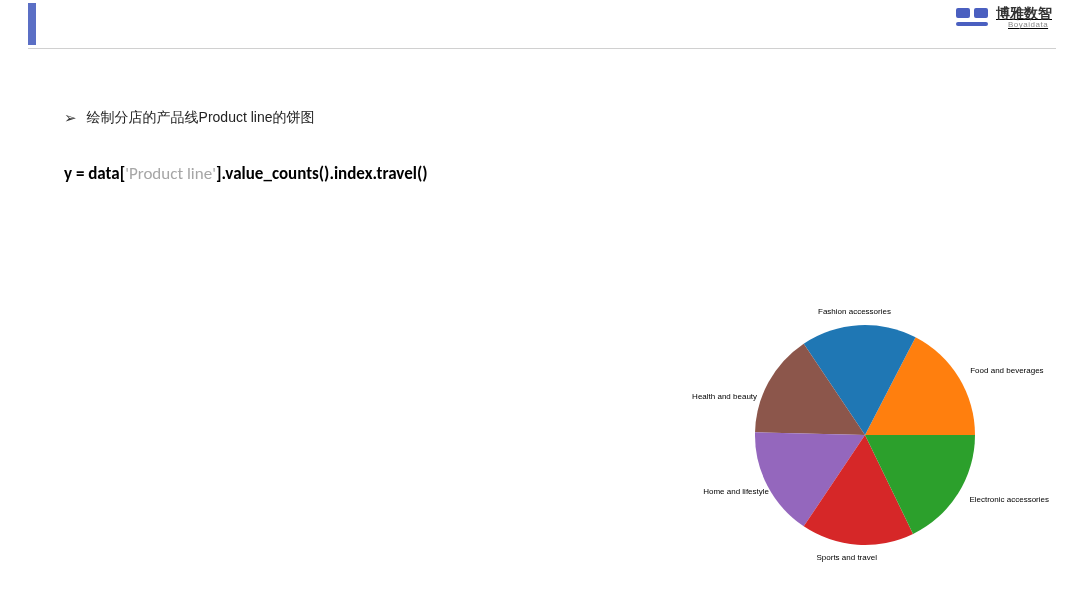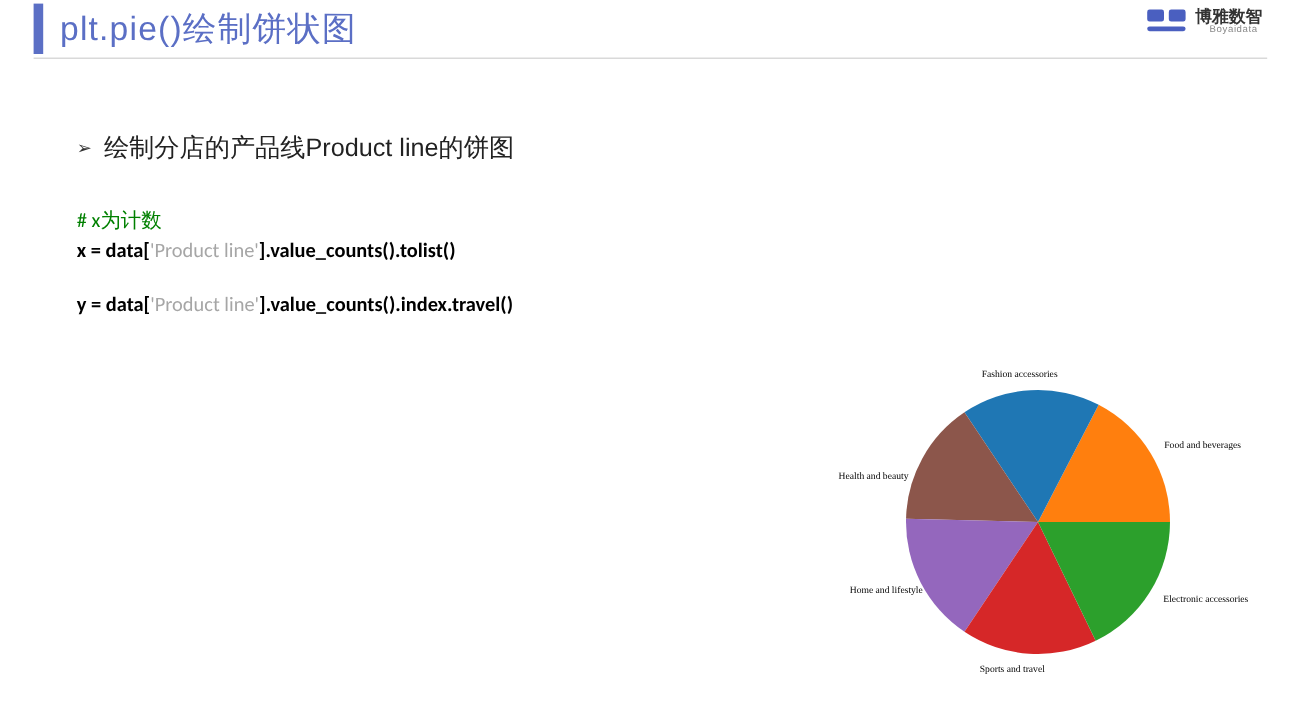--- a/index.html
+++ b/index.html
@@ -30,20 +30,21 @@
       margin-left: 14px;
       letter-spacing: 1px;
     }
     .logo {
       position: absolute;
       right: 28px;
       top: 6px;
       display: flex;
       align-items: flex-end;
       gap: 6px;
+      text-decoration: underline;
     }
     .logo-icon {
       width: 36px;
       height: 24px;
     }
     .logo-text {
       display: flex;
       flex-direction: column;
       line-height: 1.1;
     }
@@ -62,21 +63,21 @@
       display: flex;
       align-items: center;
       margin-bottom: 36px;
     }
     .chevron {
       color: #333;
       font-size: 15px;
       margin-right: 10px;
     }
     .bullet-text {
-      font-size: 21px;
+      font-size: 14px;
       color: #222;
     }
     .code-block {
       font-family: Calibri, Arial, sans-serif;
       font-size: 17px;
       line-height: 1.35;
     }
     .code-line { margin-bottom: 2px; white-space: pre; }
     .code-group { margin-bottom: 22px; }
     .c-comment { color: #008000; }
@@ -92,30 +93,29 @@
     }
     .pie-svg {
       position: absolute;
       left: 110px;
       top: 20px;
     }
     .pie-label {
       position: absolute;
       font-size: 8px;
       color: #000;
-      font-family: Liberation Serif, serif;
+      font-family: Liberation Sans, sans-serif;
       white-space: nowrap;
     }
   </style>
 </head>
 <body>
 
 <div class="header">
   <div class="accent-bar"></div>
-  <div class="title">plt.pie()绘制饼状图</div>
   <div class="logo">
     <svg class="logo-icon" viewBox="0 0 36 24">
       <path d="M2 4 Q2 2 4 2 L14 2 Q16 2 16 4 L16 10 Q16 12 14 12 L4 12 Q2 12 2 10 Z M8 6 Q10 4 12 6 Q10 8 8 6" fill="#4a5fc0"></path>
       <path d="M20 4 Q20 2 22 2 L32 2 Q34 2 34 4 L34 10 Q34 12 32 12 L22 12 Q20 12 20 10 Z M26 6 Q28 4 30 6 Q28 8 26 6" fill="#4a5fc0"></path>
       <rect x="2" y="16" width="32" height="4" rx="2" fill="#4a5fc0"></rect>
     </svg>
     <div class="logo-text">
       <span class="logo-cn">博雅数智</span>
       <span class="logo-en">Boyaidata</span>
     </div>
@@ -123,24 +123,20 @@
 </div>
 <div class="divider"></div>
 
 <div class="content">
   <div class="bullet-line">
     <span class="chevron">➢</span>
     <span class="bullet-text">绘制分店的产品线Product line的饼图</span>
   </div>
 
   <div class="code-block">
-    <div class="code-group">
-      <div class="code-line c-comment"># x为计数</div>
-      <div class="code-line"><span class="c-black">x = data[</span><span class="c-str">'Product line'</span><span class="c-black">].value_counts().tolist()</span></div>
-    </div>
     <div class="code-group">
       <div class="code-line"><span class="c-black">y = data[</span><span class="c-str">'Product line'</span><span class="c-black">].value_counts().index.travel()</span></div>
     </div>
   </div>
 </div>
 
 <div class="chart-area">
   <svg class="pie-svg" width="230" height="230" viewBox="-115 -115 230 230">
       <path d="M 0 0 L 110.00 0.00 A 110 110 0 0 0 50.55 -97.70 Z" fill="#ff7f0e"></path>
       <path d="M 0 0 L 50.55 -97.70 A 110 110 0 0 0 -61.26 -91.37 Z" fill="#1f77b4"></path>

